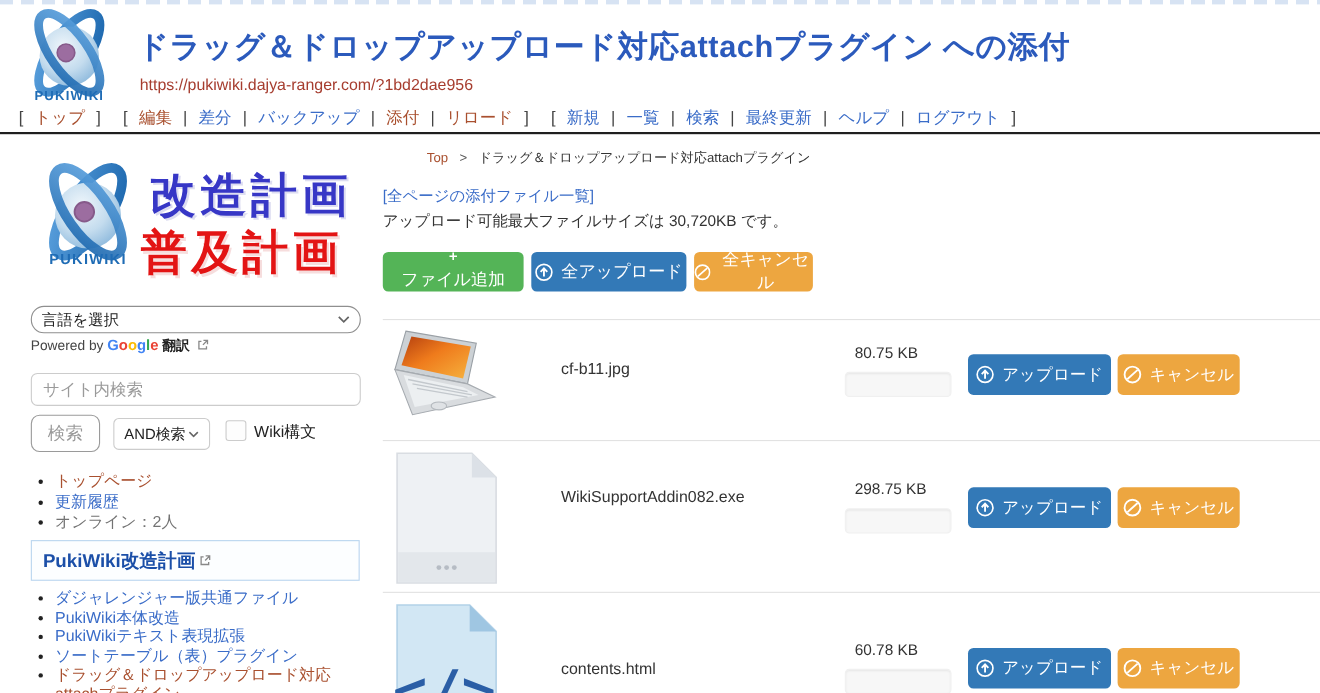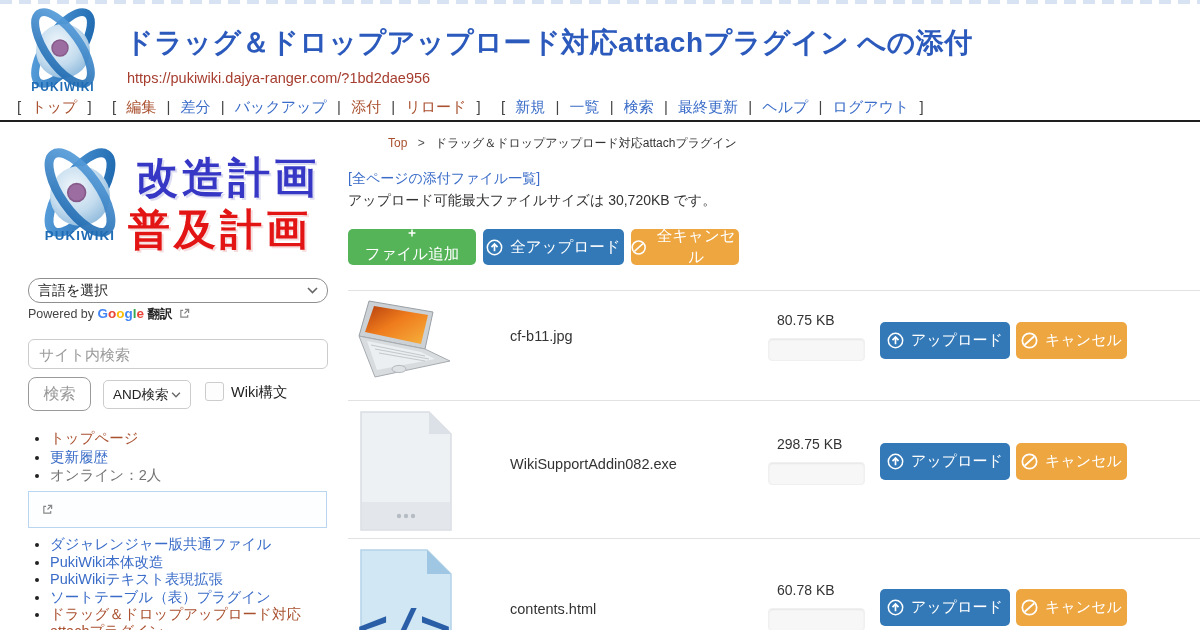--- a/index.html
+++ b/index.html
@@ -76,21 +76,21 @@
   .row-2 { top:400px; height:138px; }
   .row-3 { top:538px; height:140px; }
   .thumb { position:absolute; left:7px; }
   .fname { position:absolute; left:162px; font-size:14.5px; color:#333; }
   .fsize { position:absolute; left:429px; font-size:14px; color:#333; }
   .pbar  { position:absolute; left:420px; width:97px; height:23px; background:#f7f7f7;
     border:1px solid #f0f0f0; border-radius:4px; box-shadow:inset 0 1px 2px rgba(0,0,0,.07); }
   .rbtn-up  { position:absolute; left:532px; width:130px; height:37px; font-size:15px; }
   .rbtn-can { position:absolute; left:668px; width:111px; height:37px; font-size:15px; }
   .r1 .thumb{top:8px} .r1 .fname{top:37px} .r1 .fsize{top:21px} .r1 .pbar{top:47px} .r1 .rbtn-up,.r1 .rbtn-can{top:31px}
-  .r2 .thumb{top:7px} .r2 .fname{top:55px} .r2 .fsize{top:35px} .r2 .pbar{top:61px} .r2 .rbtn-up,.r2 .rbtn-can{top:42px}
+  .r2 .thumb{top:7px} .r2 .fname{top:43px} .r2 .fsize{top:35px} .r2 .pbar{top:61px} .r2 .rbtn-up,.r2 .rbtn-can{top:42px}
   .r3 .thumb{top:7px} .r3 .fname{top:62px} .r3 .fsize{top:43px} .r3 .pbar{top:69px} .r3 .rbtn-up,.r3 .rbtn-can{top:50px}
 </style>
 </head>
 <body>
 
 <div class="abs top-dash"></div>
 
 <div class="abs" style="left:18px;top:6px;">
   <svg width="90" height="92" viewBox="0 0 90 92">
     <defs>
@@ -188,20 +188,21 @@
 <div class="abs wiki-check"></div>
 <div class="abs wiki-label">Wiki構文</div>
 
 <ul class="abs side-list list-top">
   <li><a class="lnk-red">トップページ</a></li>
   <li><a class="lnk-blue">更新履歴</a></li>
   <li><span class="plain-item">オンライン：2人</span></li>
 </ul>
 
 <div class="abs project-box">
+  <b>PukiWiki改造計画</b>
   <svg class="ext-ico" width="11" height="11" viewBox="0 0 12 12">
     <path d="M4.5 2.5 H2 v7.5 h7.5 V7.5" fill="none" stroke="#888" stroke-width="1.3"></path>
     <path d="M6.5 1.5 h4 v4 M10.5 1.5 L6 6" fill="none" stroke="#888" stroke-width="1.3"></path>
   </svg>
 </div>
 
 <ul class="abs side-list list-main">
   <li><a class="lnk-blue">ダジャレンジャー版共通ファイル</a></li>
   <li><a class="lnk-blue">PukiWiki本体改造</a></li>
   <li><a class="lnk-blue">PukiWikiテキスト表現拡張</a></li>

